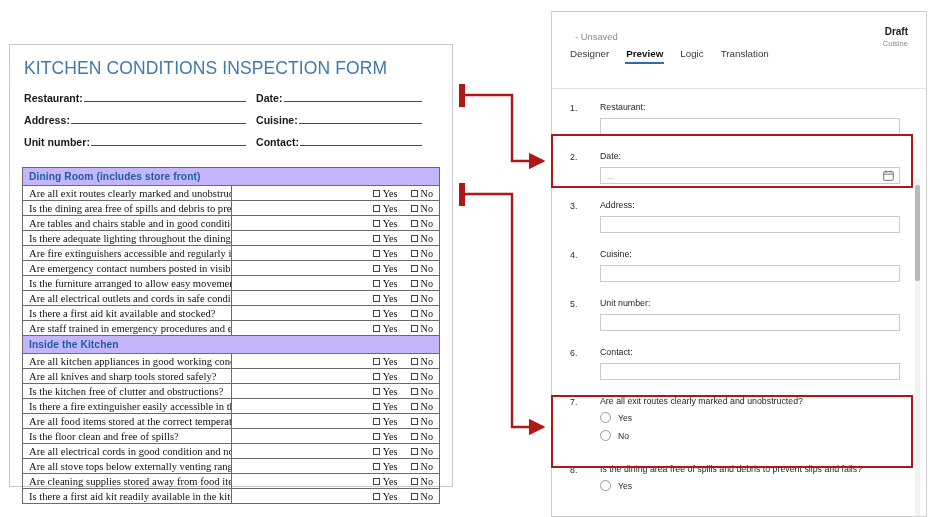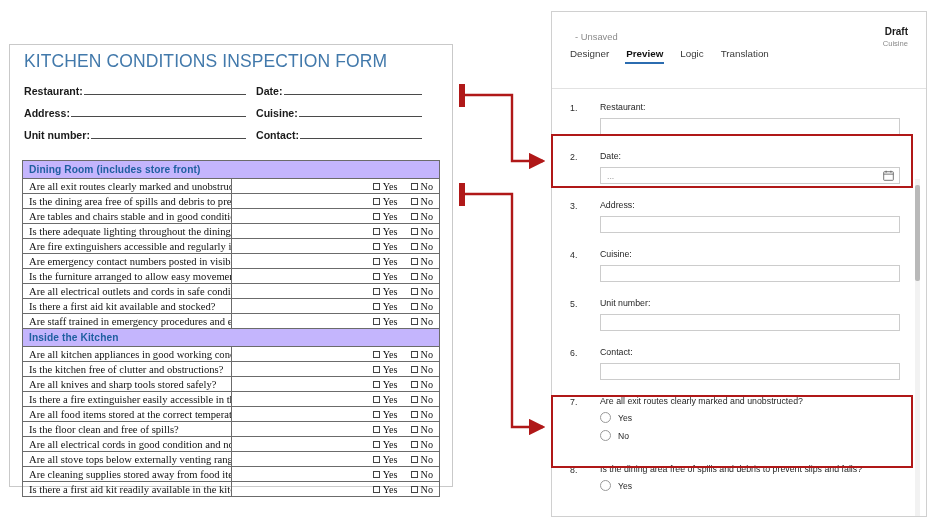--- a/index.html
+++ b/index.html
@@ -11,21 +11,21 @@
   }
   .stage { position: relative; width: 936px; height: 517px; }
 
   
   .doc {
     position: absolute;
     left: 9px; top: 44px;
     width: 444px; height: 443px;
     background: #ffffff;
     border: 1px solid #c9c9c9;
-    padding: 4px 12px 0 12px;
+    padding: 11px 12px 0 12px;
   }
   .doc-title {
     color: #4279ab;
     font-size: 17.5px;
     letter-spacing: 0.1px;
     font-weight: 400;
     margin: 2px 0 12px 2px;
     white-space: nowrap;
   }
   .meta-grid {
@@ -390,36 +390,36 @@
                   <span>Yes</span>
                 </span>
                 <span class="optbox">
                   <span class="cbx"></span>
                   <span>No</span>
                 </span>
               </div>
             </td>
           </tr>
           <tr>
+            <td class="q">Are all knives and sharp tools stored safely?</td>
+            <td class="ans">
+              <div class="ansrow">
+                <span class="optbox">
+                  <span class="cbx"></span>
+                  <span>Yes</span>
+                </span>
+                <span class="optbox">
+                  <span class="cbx"></span>
+                  <span>No</span>
+                </span>
+              </div>
+            </td>
+          </tr>
+          <tr>
             <td class="q">Is the kitchen free of clutter and obstructions?</td>
-            <td class="ans">
-              <div class="ansrow">
-                <span class="optbox">
-                  <span class="cbx"></span>
-                  <span>Yes</span>
-                </span>
-                <span class="optbox">
-                  <span class="cbx"></span>
-                  <span>No</span>
-                </span>
-              </div>
-            </td>
-          </tr>
-          <tr>
-            <td class="q">Are all knives and sharp tools stored safely?</td>
             <td class="ans">
               <div class="ansrow">
                 <span class="optbox">
                   <span class="cbx"></span>
                   <span>Yes</span>
                 </span>
                 <span class="optbox">
                   <span class="cbx"></span>
                   <span>No</span>
                 </span>

